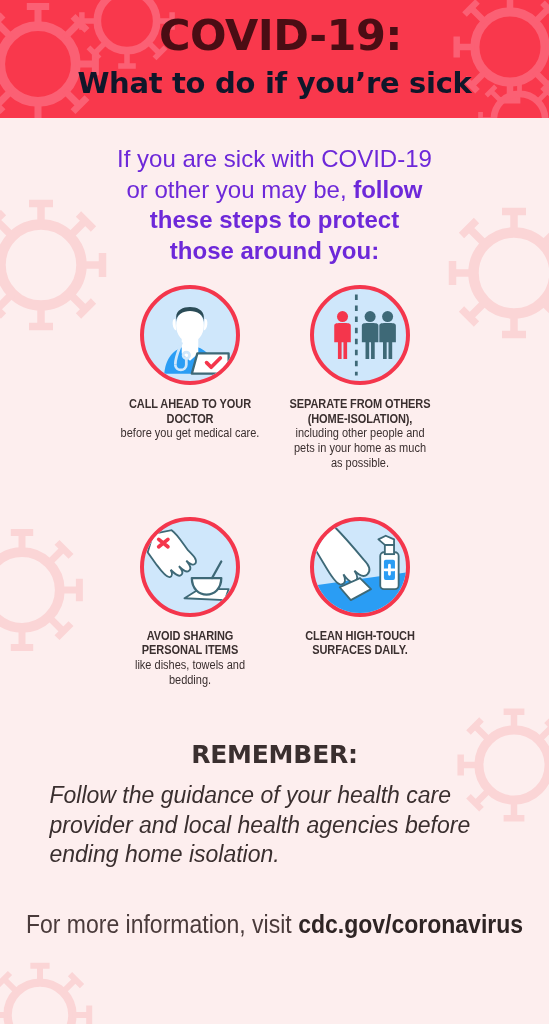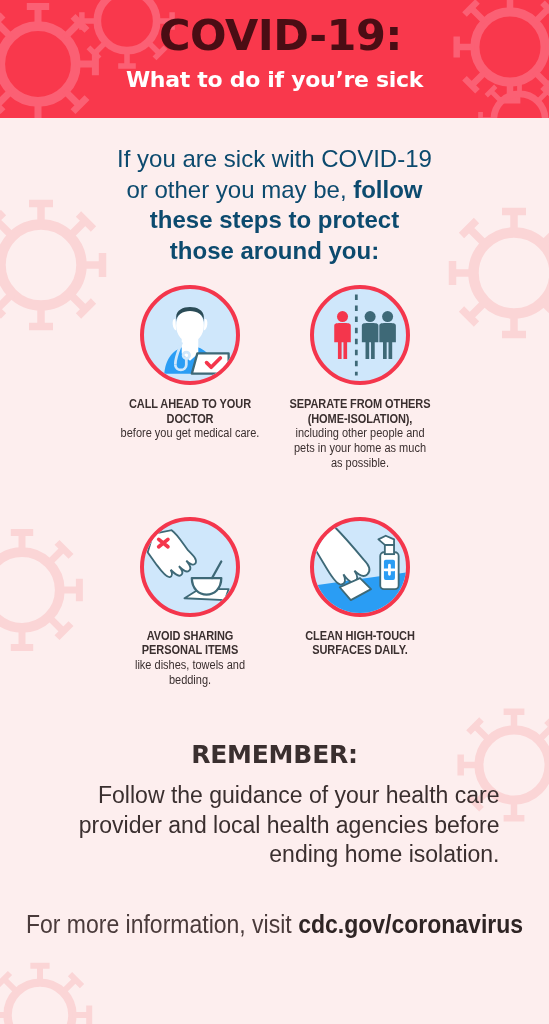--- a/index.html
+++ b/index.html
@@ -18,30 +18,30 @@
   
   .header{position:relative;width:549px;height:118px;background:#f9384c;overflow:hidden;}
   .header .hv{position:absolute;pointer-events:none;}
   .title{
     position:relative;text-align:center;color:#4a0d14;
     font-family:"DejaVu Sans", sans-serif;
     font-weight:bold;font-size:43px;letter-spacing:-0.5px;
     line-height:1;padding-top:14px;margin:0;padding-left:12px;
   }
   .subtitle{
-    position:relative;text-align:center;color:#ffffff;
+    position:relative;text-align:center;color:#0f172a;
     font-family:"DejaVu Sans", sans-serif;
-    font-weight:bold;font-size:22px;line-height:1;margin:0;padding-top:12px;
+    font-weight:bold;font-size:29px;line-height:1;margin:0;padding-top:12px;
     letter-spacing:-0.3px;
   }
 
   
   .intro{
     position:relative;text-align:center;margin:26px auto 0;width:420px;
-    font-size:24px;line-height:1.28;color:#0c4a6e;font-weight:400;
+    font-size:24px;line-height:1.28;color:#6d28d9;font-weight:400;
   }
   .intro b{font-weight:bold;}
 
   
   .grid{position:relative;margin-top:18px;}
   .row{display:flex;justify-content:center;align-items:flex-start;}
   .cell{width:170px;display:flex;flex-direction:column;align-items:center;}
   .circle{
     width:100px;height:100px;border-radius:50%;
     background:#cfe7fb;border:4px solid #f4364c;
@@ -56,22 +56,22 @@
   }
   .caption .hd{font-weight:bold;text-transform:uppercase;letter-spacing:-0.1px;}
 
   
   .remember{
     position:relative;text-align:center;margin-top:52px;
     font-family:"DejaVu Sans",sans-serif;
     font-weight:bold;font-size:25px;color:#3a2f2f;letter-spacing:-0.2px;
   }
   .rem-body{
-    position:relative;text-align:right;margin:12px auto 0;width:450px;
-    font-size:23px;line-height:1.3;color:#3a2f2f;
+    position:relative;text-align:left;margin:12px auto 0;width:450px;
+    font-size:23px;line-height:1.3;color:#3a2f2f;font-style:italic;
   }
 
   
   .footer{
     position:relative;text-align:center;margin-top:40px;
     font-family:"Liberation Sans Narrow","Liberation Sans",sans-serif;
     font-size:25px;color:#4a3b3b;
     transform:scaleX(0.92);
   }
   .footer b{font-weight:bold;color:#2e2424;}

